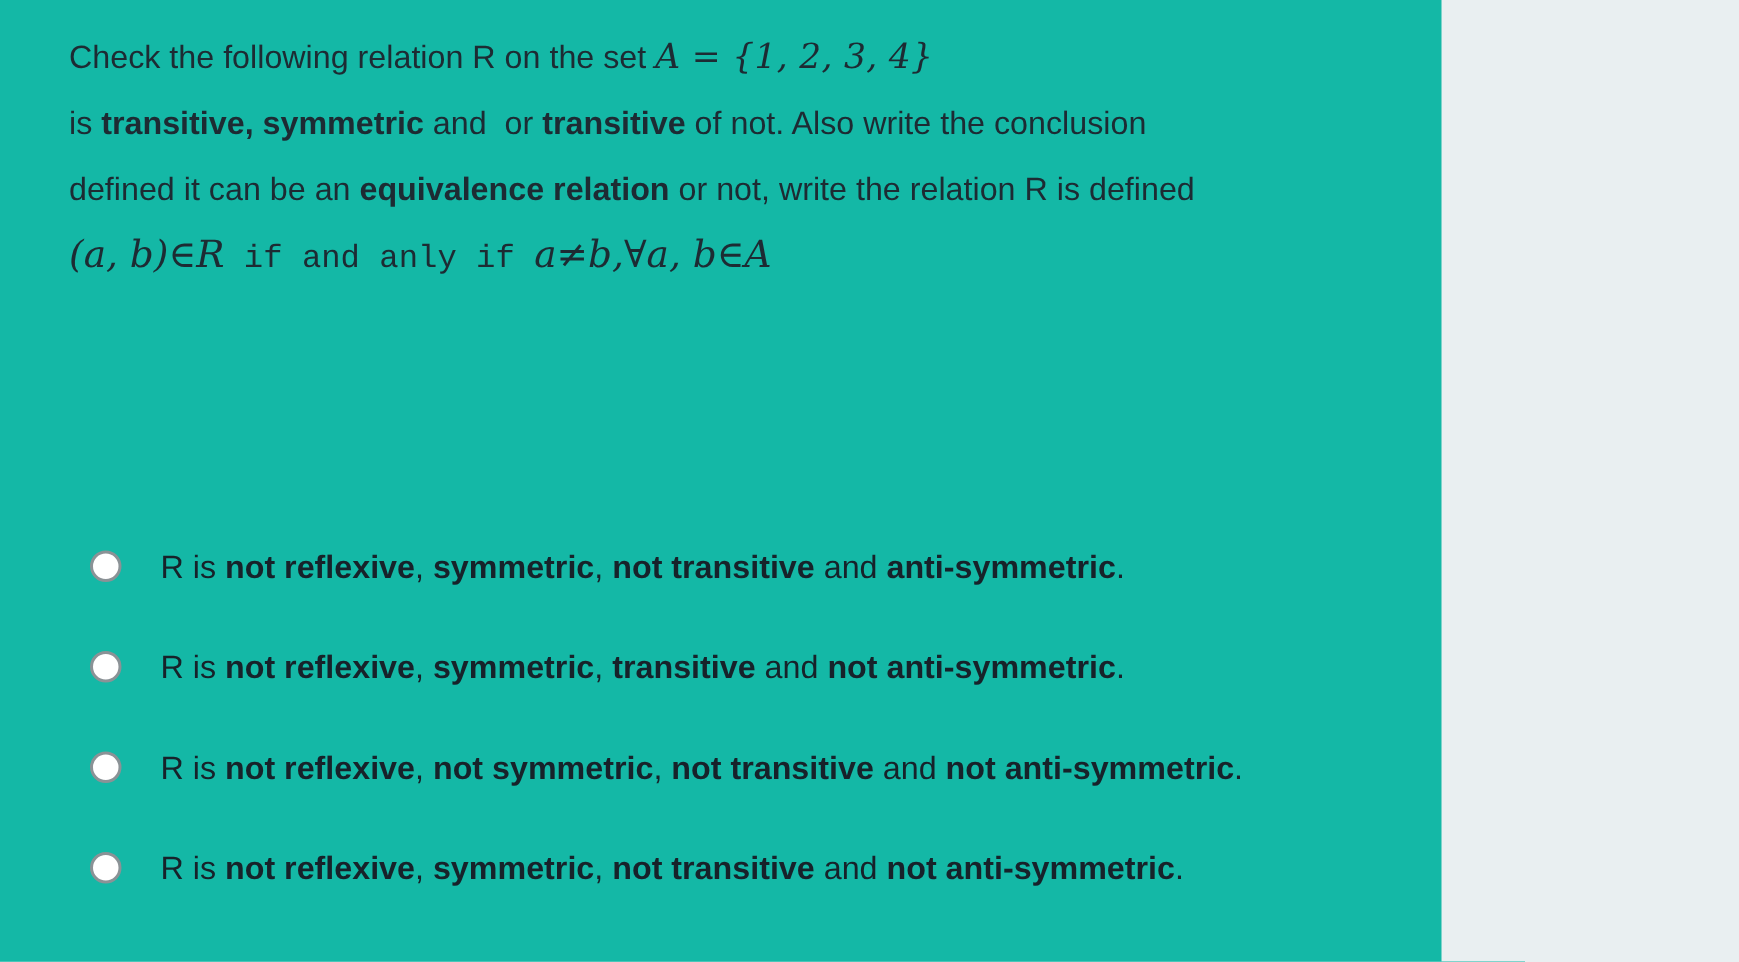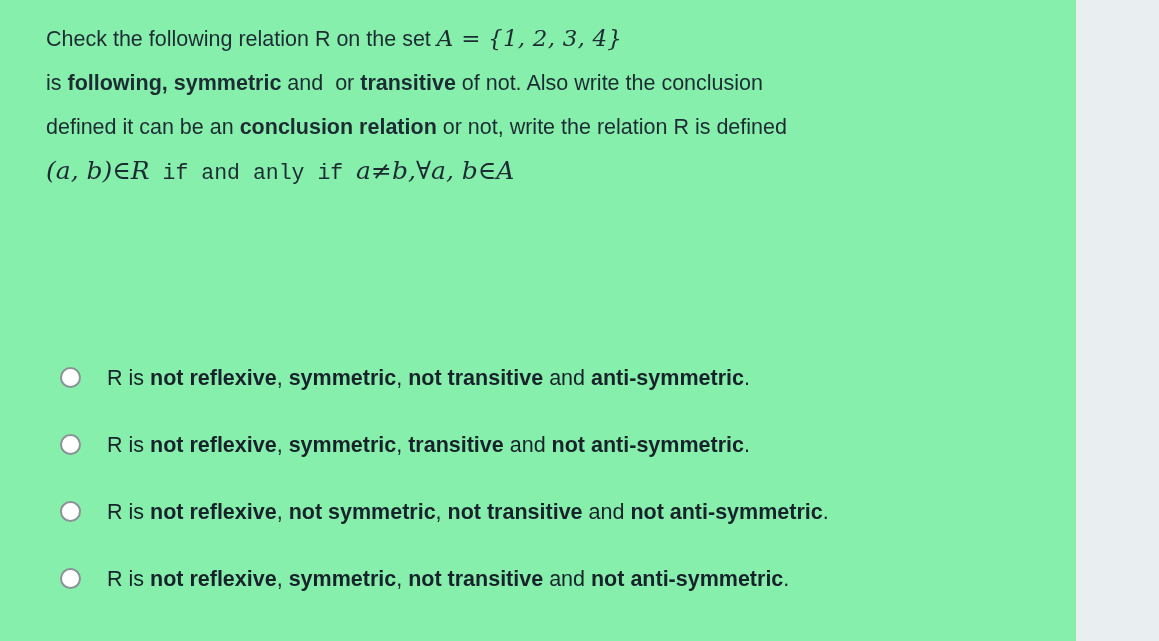--- a/index.html
+++ b/index.html
@@ -9,23 +9,23 @@
   body {
     width: 1159px;
     height: 641px;
     background: #e9eff1;
     font-family: "Liberation Sans", sans-serif;
     color: #1d2b33;
     overflow: hidden;
   }
   .page {
     position: relative;
-    width: 1076px;
+    width: 961px;
     height: 641px;
-    background: #86efac;
+    background: #14b8a6;
     box-sizing: border-box;
   }
 
   
   .stem {
     position: absolute;
     left: 46px;
     top: 16px;
     width: 1100px;
   }
@@ -94,22 +94,22 @@
     font-weight: bold;
   }
 </style>
 </head>
 <body>
 
 <div class="page">
 
   <div class="stem">
     <div class="stem-line"><span>Check the following relation R on the set </span><span class="math">A = {1, 2, 3, 4}</span></div>
-    <div class="stem-line"><span>is </span><b>following, symmetric</b><span> and  or </span><b>transitive</b><span> of not. Also write the conclusion</span></div>
-    <div class="stem-line"><span>defined it can be an </span><b>conclusion relation</b><span> or not, write the relation R is defined</span></div>
+    <div class="stem-line"><span>is </span><b>transitive, symmetric</b><span> and  or </span><b>transitive</b><span> of not. Also write the conclusion</span></div>
+    <div class="stem-line"><span>defined it can be an </span><b>equivalence relation</b><span> or not, write the relation R is defined</span></div>
 
     <div class="math-line">
       <span class="math-big">(a, b)</span><span class="math-big up">∈</span><span class="math-big">R</span><span class="sans-inline">&nbsp;</span><span class="sans-inline">if and anly if</span><span class="sans-inline">&nbsp;</span><span class="math-big">a</span><span class="math-big up">≠</span><span class="math-big">b</span><span class="math-big up">,</span><span class="math-big up">∀</span><span class="math-big">a, b</span><span class="math-big up">∈</span><span class="math-big">A</span>
     </div>
   </div>
 
   <div class="options">
     <div class="option">
       <span class="radio"></span>
       <span class="option-label"><span>R is </span><b>not reflexive</b><span>, </span><b>symmetric</b><span>, </span><b>not transitive</b><span> and </span><b>anti-symmetric</b><span>.</span></span>

